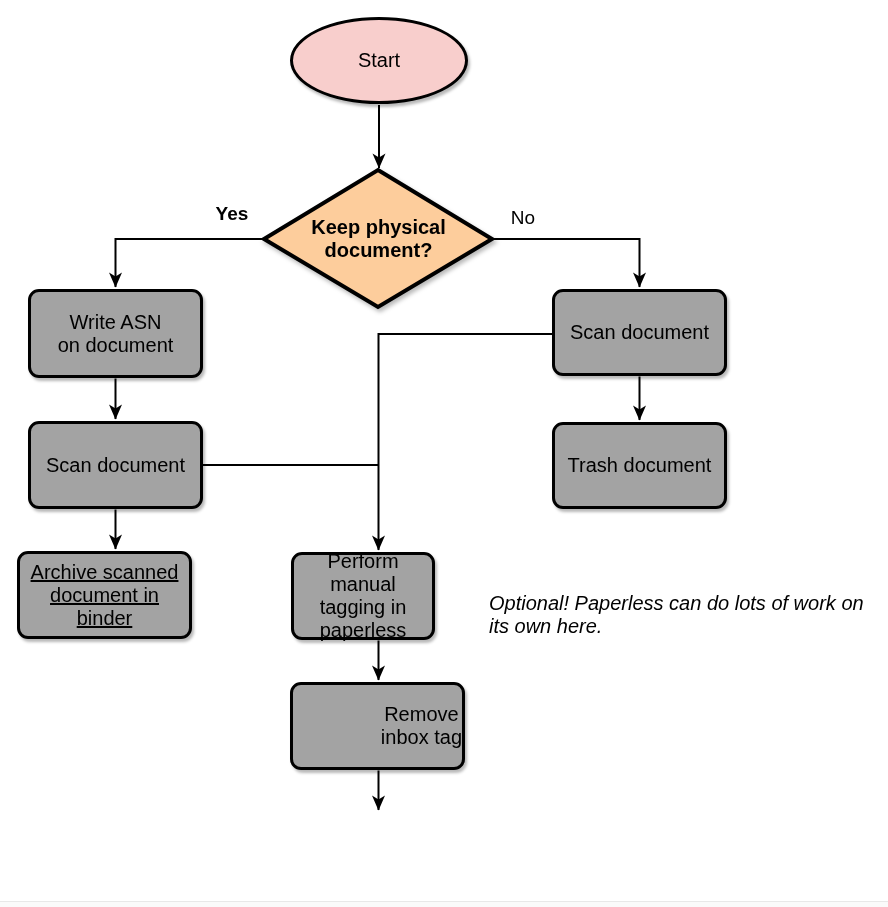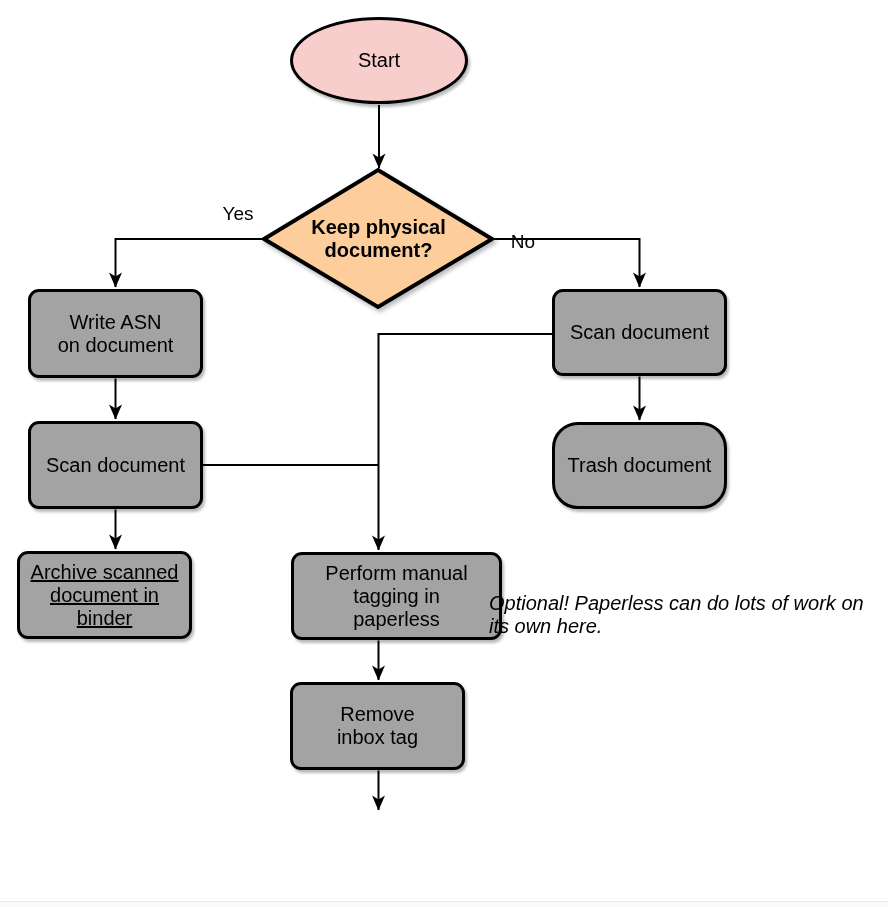--- a/index.html
+++ b/index.html
@@ -112,57 +112,57 @@
     <polygon class="decision-poly" points="378,170 492,239 378,307 264,239" fill="#fdcd9c" stroke="#000000" stroke-width="4"></polygon>
   </svg>
 
   <div class="node terminator" style="left:290px; top:17px; width:178px; height:87px;">
     <span>Start</span>
   </div>
 
   <div class="decision-label" style="left:278px; top:204px; width:201px; height:70px;">Keep physical
 document?</div>
 
-  <div class="edge-label" style="left:214px; top:203px; width:48px;">Yes</div>
+  <div class="edge-label" style="left:208px; top:203px; width:48px;font-weight:bold;">Yes</div>
 
-  <div class="edge-label" style="left:503px; top:207px; width:40px;margin-top:24px;">No</div>
+  <div class="edge-label" style="left:503px; top:207px; width:40px;">No</div>
 
   <div class="node process" style="left:28px; top:289px; width:175px; height:89px;">
     <span>Write ASN
 on document</span>
   </div>
 
   <div class="node process" style="left:28px; top:421px; width:175px; height:88px;">
     <span>Scan document</span>
   </div>
 
   <div class="node process" style="left:17px; top:551px; width:175px; height:88px;text-decoration:underline;">
     <span>Archive scanned
 document in
 binder</span>
   </div>
 
   <div class="node process" style="left:552px; top:289px; width:175px; height:87px;">
     <span>Scan document</span>
   </div>
 
-  <div class="node process" style="left:552px; top:422px; width:175px; height:87px;border-radius:26px;">
+  <div class="node process" style="left:552px; top:422px; width:175px; height:87px;">
     <span>Trash document</span>
   </div>
 
-  <div class="node process" style="left:291px; top:552px; width:211px; height:88px;">
+  <div class="node process" style="left:291px; top:552px; width:144px; height:88px;">
     <span>Perform manual
 tagging in
 paperless</span>
   </div>
 
   <div class="annotation" style="left:489px; top:592px;">Optional! Paperless can do lots of work on
 its own here.</div>
 
-  <div class="node process" style="left:290px; top:682px; width:175px; height:88px;">
+  <div class="node process" style="left:290px; top:682px; width:175px; height:88px;justify-content:flex-end;">
     <span>Remove
 inbox tag</span>
   </div>
 
 
   <div class="bottom-strip"></div>
 
 </div>
 
 </body></html>

